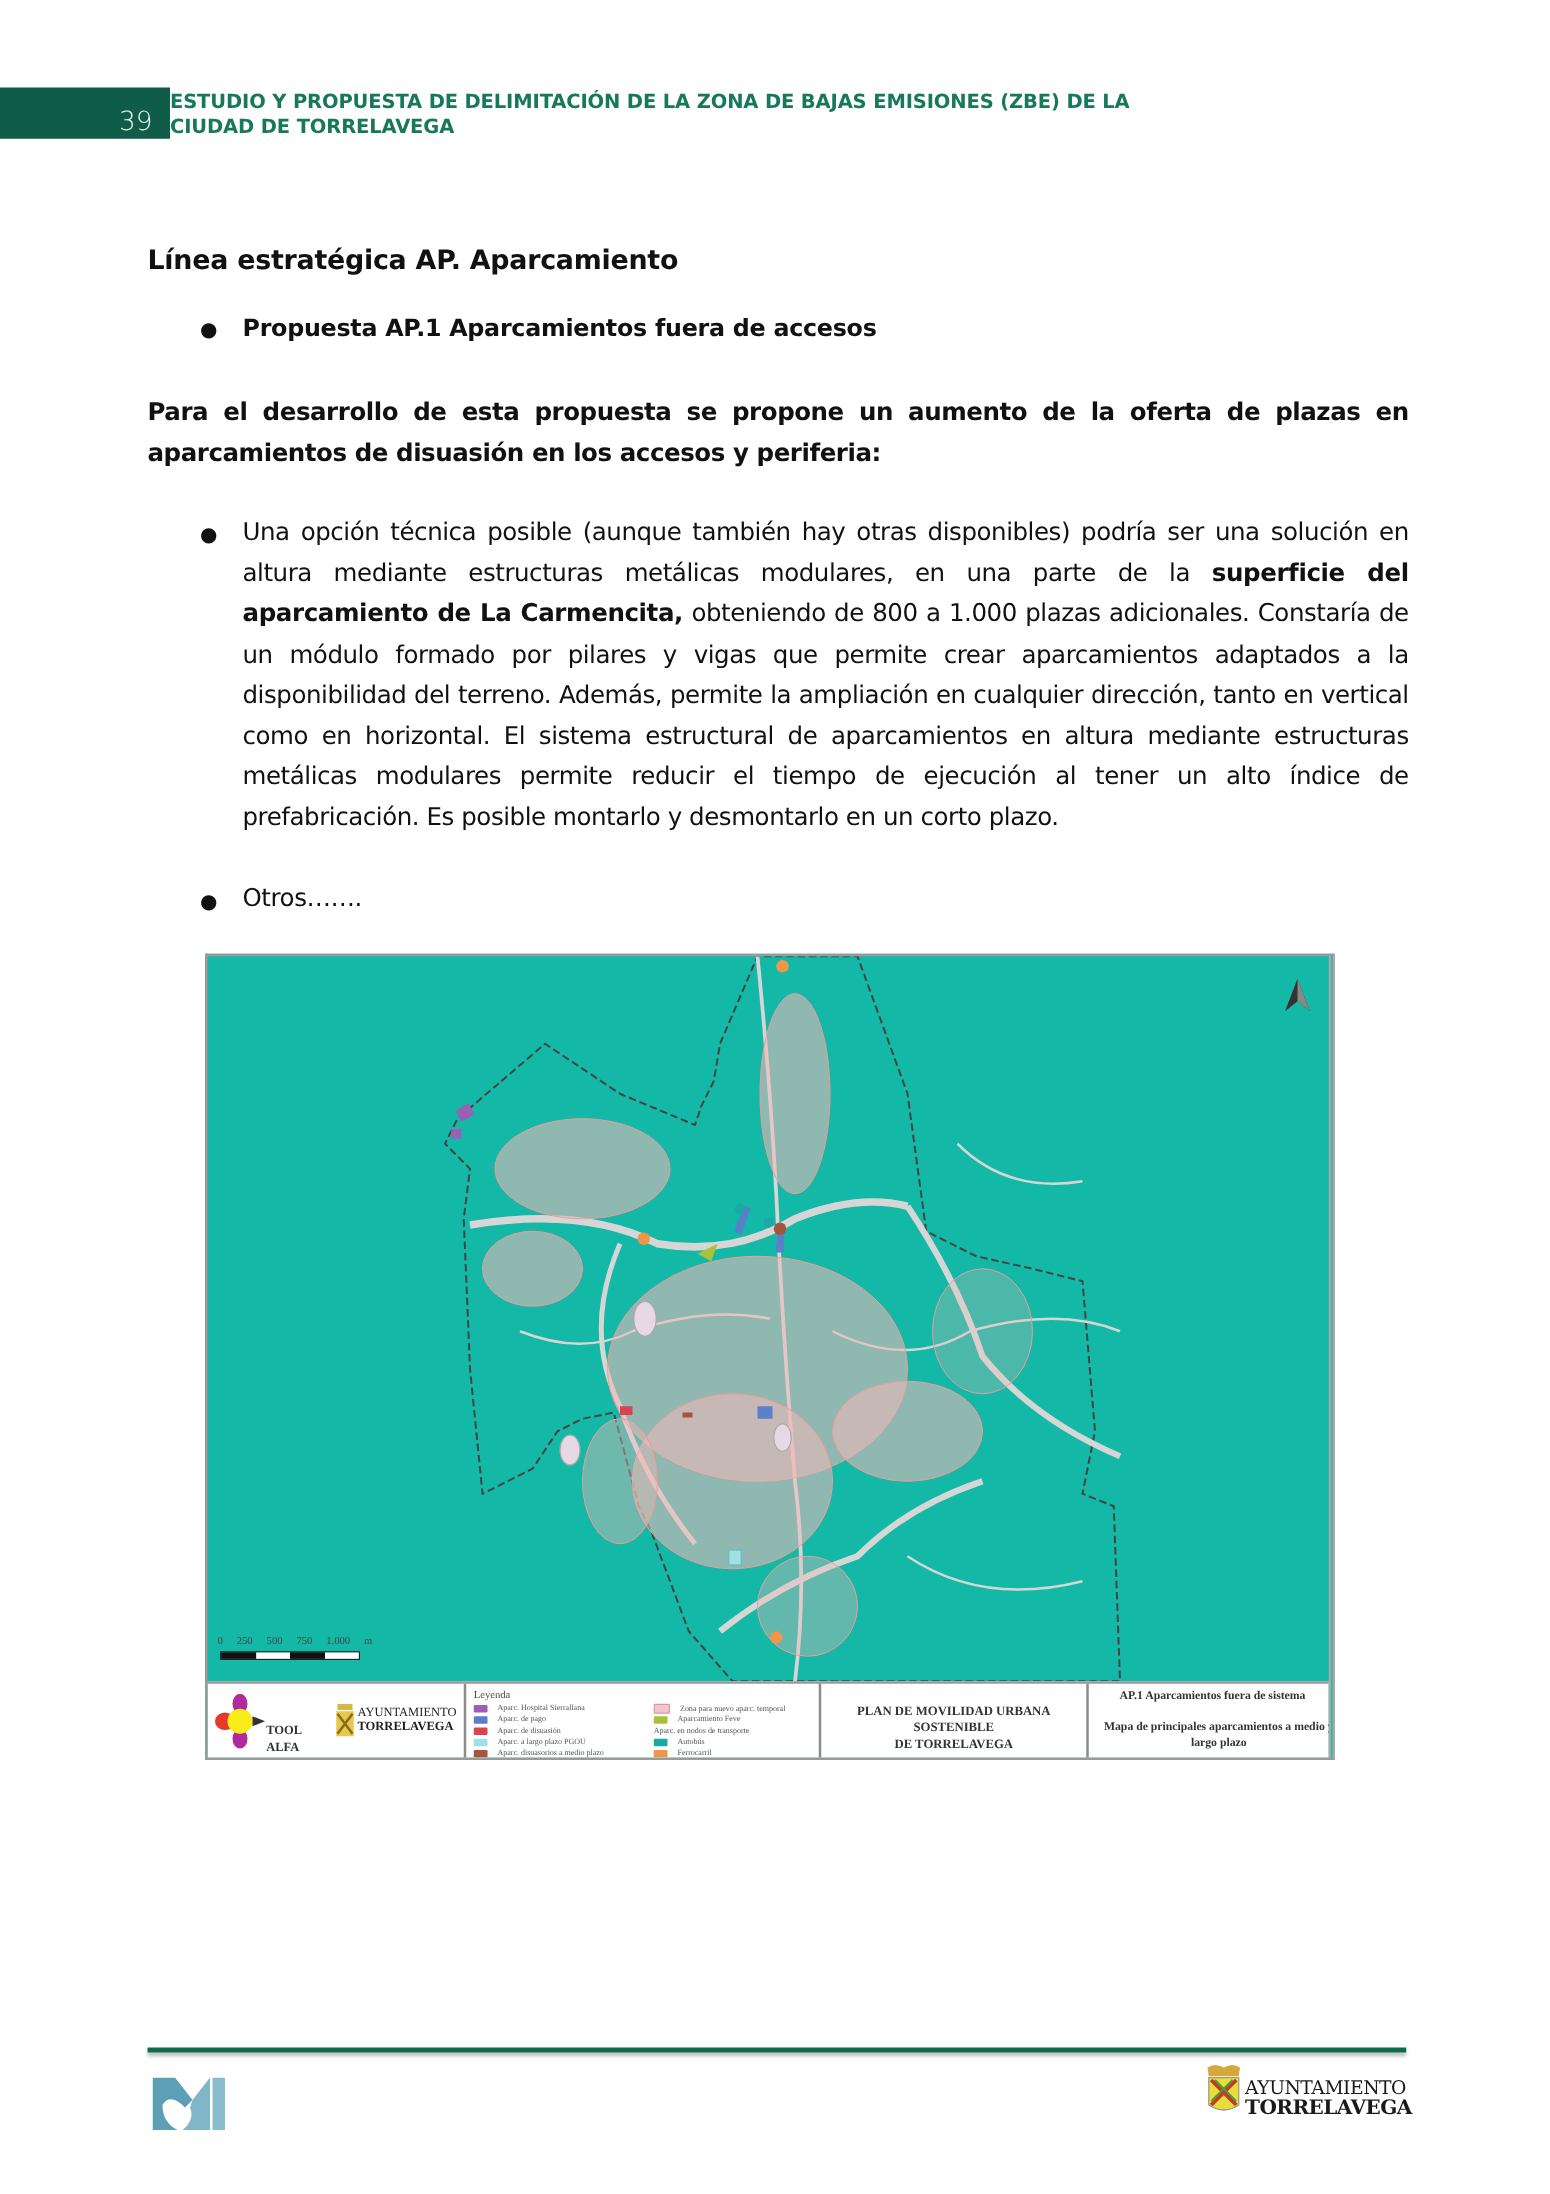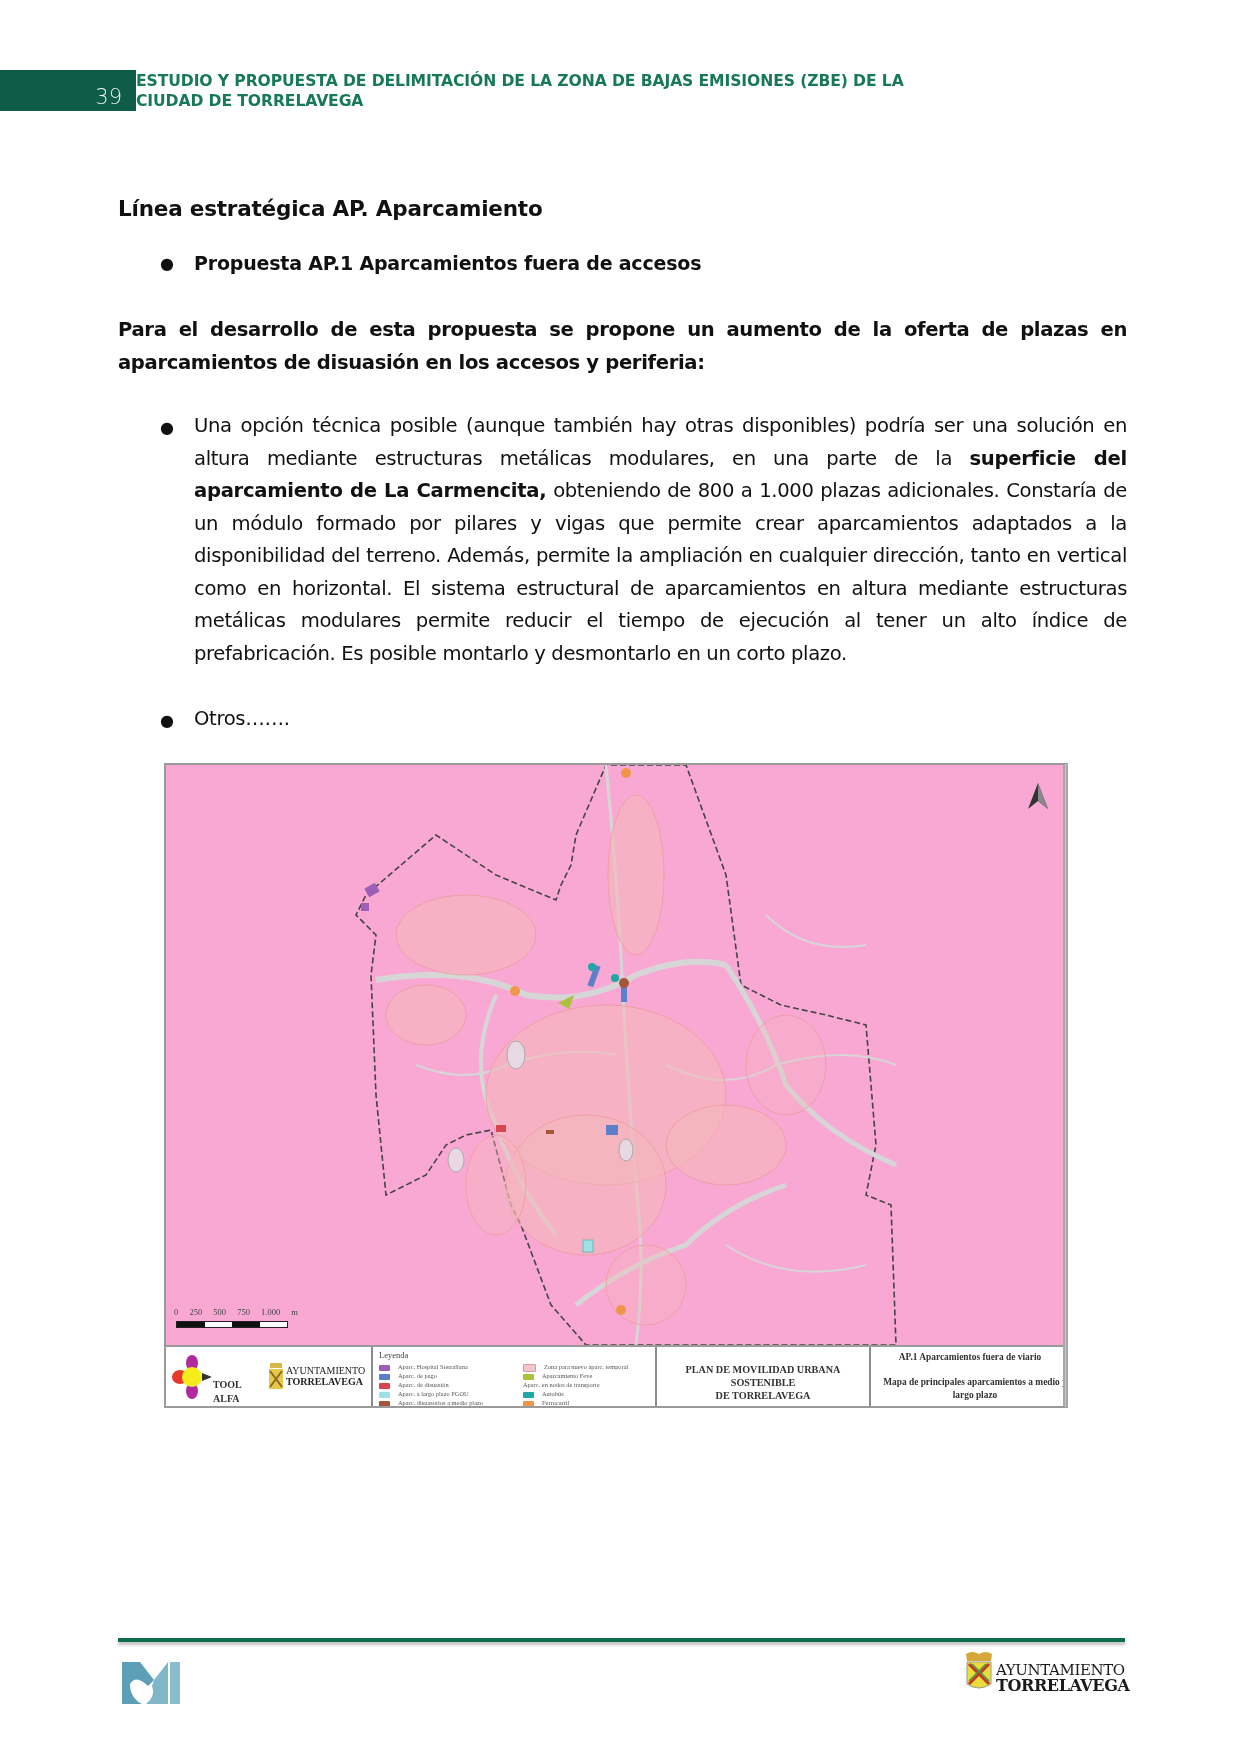--- a/index.html
+++ b/index.html
@@ -6,21 +6,21 @@
   body { width:1240px; height:1755px; position:relative; overflow:hidden; font-family:"DejaVu Sans", sans-serif; color:#111; }
   .page-num-box { position:absolute; left:0; top:70px; width:136px; height:41px; background:#0f5c48; }
   .page-num { position:absolute; right:14px; bottom:2px; color:#e8f2ee; font-family:"DejaVu Sans", sans-serif; font-size:21px; font-weight:300; }
   .header-title { position:absolute; left:136px; top:71px; width:820px; color:#17785a; font-family:"DejaVu Sans", sans-serif; font-weight:bold; font-size:15.6px; line-height:20px; letter-spacing:-0.1px; }
   .section-title { position:absolute; left:118px; top:180px; font-weight:bold; font-size:21.5px; letter-spacing:-0.2px;margin-top:16px; }
   .bullet { position:absolute; font-size:16px; }
   .prop-title { position:absolute; left:194px; top:252px; font-weight:bold; font-size:19px; letter-spacing:-0.2px; }
   .para { position:absolute; left:118px; width:1009px; font-size:19.6px; line-height:32.5px; text-align:justify; letter-spacing:-0.35px; font-weight:700; }
   .list { position:absolute; left:194px; width:933px; font-size:19.6px; line-height:32.5px; text-align:justify; letter-spacing:-0.35px; }
   .list strong { font-weight:bold; letter-spacing:-0.3px; }
-  .map-frame { position:absolute; left:164px; top:763px; width:904px; height:645px; border:2px solid #9a9a9a; border-right:5px double #a8a8a8; background:#f9a8d4; overflow:hidden; box-sizing:border-box; }
+  .map-frame { position:absolute; left:164px; top:763px; width:904px; height:645px; border:2px solid #9a9a9a; border-right:5px double #a8a8a8; background:#14b8a6; overflow:hidden; box-sizing:border-box; }
   .map-svg { position:absolute; left:0; top:0; }
   .legend-strip { position:absolute; left:0; top:580px; width:100%; height:65px; border-top:2px solid #9a9a9a; background:#fff; }
   .legend-cell { position:absolute; top:0; height:65px; border-left:2px solid #8c8c8c; box-sizing:border-box; }
   .legend-title { position:absolute; left:6px; top:3px; font-family:"Liberation Serif", serif; font-size:8.5px; color:#444; }
   .legend-item { position:absolute; font-family:"Liberation Serif", serif; font-size:6.4px; color:#555; white-space:nowrap; }
   .legend-swatch { display:inline-block; width:11px; height:6px; margin-right:8px; vertical-align:middle; border-radius:1px; }
   .plan-title { position:absolute; left:0; top:16px; width:100%; text-align:center; font-family:"Liberation Serif", serif; font-weight:bold; font-size:10.2px; line-height:13px; color:#333; }
   .map-title { position:absolute; left:0; top:4px; width:100%; text-align:center; font-family:"Liberation Serif", serif; font-weight:bold; font-size:9.4px; line-height:12.5px; color:#333; }
   .map-subtitle { position:absolute; left:6px; top:29px; width:196px; text-align:center; font-family:"Liberation Serif", serif; font-weight:bold; font-size:9.4px; line-height:13px; color:#333; }
   .tool-text { position:absolute; left:47px; top:19px; font-family:"Liberation Serif", serif; font-weight:bold; font-size:10px; line-height:14px; color:#333;margin-top:12px; }
@@ -166,21 +166,21 @@
 
     <div class="legend-cell" style="left:489px;width:214px;">
       <div class="plan-title">
         <div>PLAN DE MOVILIDAD URBANA</div>
         <div>SOSTENIBLE</div>
         <div>DE TORRELAVEGA</div>
       </div>
     </div>
 
     <div class="legend-cell" style="left:703px;width:200px;">
-      <div class="map-title">AP.1 Aparcamientos fuera de viario</div>
+      <div class="map-title">AP.1 Aparcamientos fuera de sistema</div>
       <div class="map-subtitle">Mapa de principales aparcamientos a medio y largo plazo</div>
     </div>
   </div>
 </div>
 
 <div class="footer-line"></div>
 <svg class="footer-logo" viewBox="0 0 60 42">
   <rect x="0" y="0" width="60" height="42" fill="#ffffff"></rect>
   <path d="M0 0 L18 0 L32 18 L26 24 Q14 12 8 22 Q8 36 20 42 L0 42 Z" fill="#5e9fb8"></path>
   <path d="M32 18 L46 0 L46 42 L24 42 Q34 34 30 24 Z" fill="#7fb6c8"></path>

